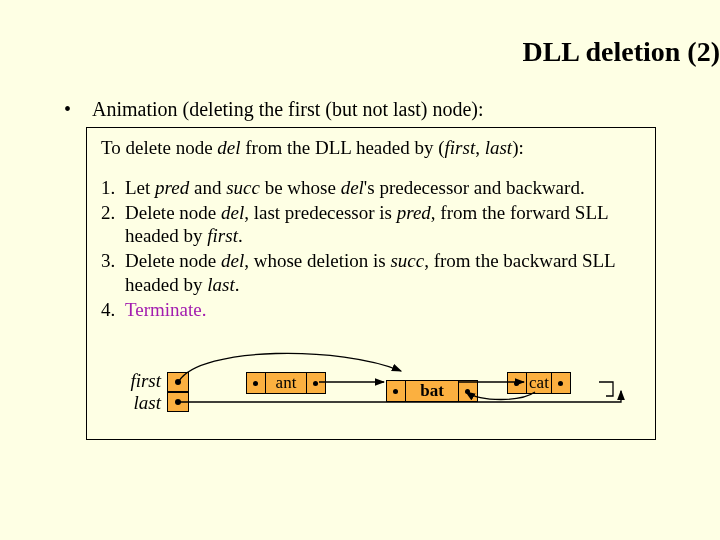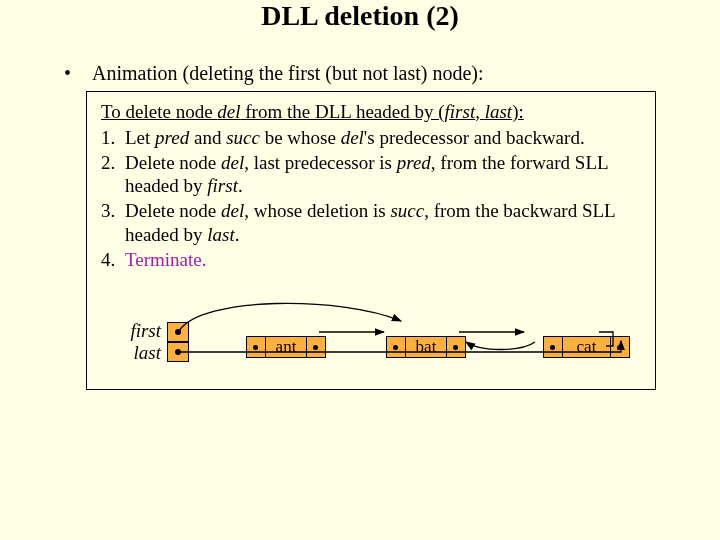--- a/index.html
+++ b/index.html
@@ -11,23 +11,24 @@
     font-family: "Times New Roman", Times, serif;
     color: #000;
   }
   .slide {
     width: 720px;
     height: 540px;
     position: relative;
     box-sizing: border-box;
   }
   .title {
-    text-align: center;
+    text-align: right;
     font-size: 28px;
     font-weight: bold;
+    padding-top: 36px;
   }
   .content {
     padding: 30px 64px 0 64px;
     font-size: 20px;
   }
   .bullet-row {
     display: flex;
     align-items: flex-start;
   }
   .bullet-dot {
@@ -38,22 +39,21 @@
   .algo-box {
     margin: 6px 0 0 22px;
     border: 1px solid #000;
     padding: 8px 10px 18px 14px;
     width: 570px;
     box-sizing: border-box;
     font-size: 19px;
     line-height: 1.25;
   }
   .algo-head {
-    margin-bottom: 2px;
-    text-decoration: underline;
+    margin-bottom: 16px;
   }
   .steps {
     display: table;
   }
   .step-row {
     display: table-row;
   }
   .step-num {
     display: table-cell;
     width: 24px;
@@ -94,21 +94,20 @@
     background: #000;
     border-radius: 50%;
   }
   .node {
     position: absolute;
     height: 22px;
     border: 1px solid #000;
     background: #fbb040;
     box-sizing: border-box;
     display: flex;
-    margin-top: 14px;
   }
   .node .segL, .node .segR {
     width: 18px;
     border-left: 1px solid #000;
     position: relative;
   }
   .node .segL { border-left: none; border-right: 1px solid #000; }
   .node .mid {
     flex: 1;
     text-align: center;
@@ -176,26 +175,26 @@
         <div class="firstbox" style="left:66px; top:36px; width:22px; height:20px; background:#fbb040;"></div>
         <div class="pin" style="left:74px; top:43px;"></div>
         <div class="firstbox" style="left:66px; top:56px; width:22px; height:20px; background:#fbb040;"></div>
         <div class="pin" style="left:74px; top:63px;"></div>
 
         <div class="node" style="left:145px; top:36px; width:80px;">
           <div class="segL"></div>
           <div class="mid">ant</div>
           <div class="segR"></div>
         </div>
-        <div class="node" style="left:285px; top:36px; width:80px;">
+        <div class="node" style="left:285px; top:44px; width:92px;font-weight:bold;">
           <div class="segL"></div>
           <div class="mid">bat</div>
           <div class="segR"></div>
         </div>
-        <div class="node" style="left:442px; top:36px; width:87px;">
+        <div class="node" style="left:406px; top:36px; width:64px;">
           <div class="segL"></div>
           <div class="mid">cat</div>
           <div class="segR"></div>
         </div>
 
         <svg class="wires">
           <defs>
             <marker id="ah" markerWidth="8" markerHeight="8" refX="7" refY="3" orient="auto">
               <path d="M0,0 L8,3 L0,6 Z" fill="#000"></path>
             </marker>

